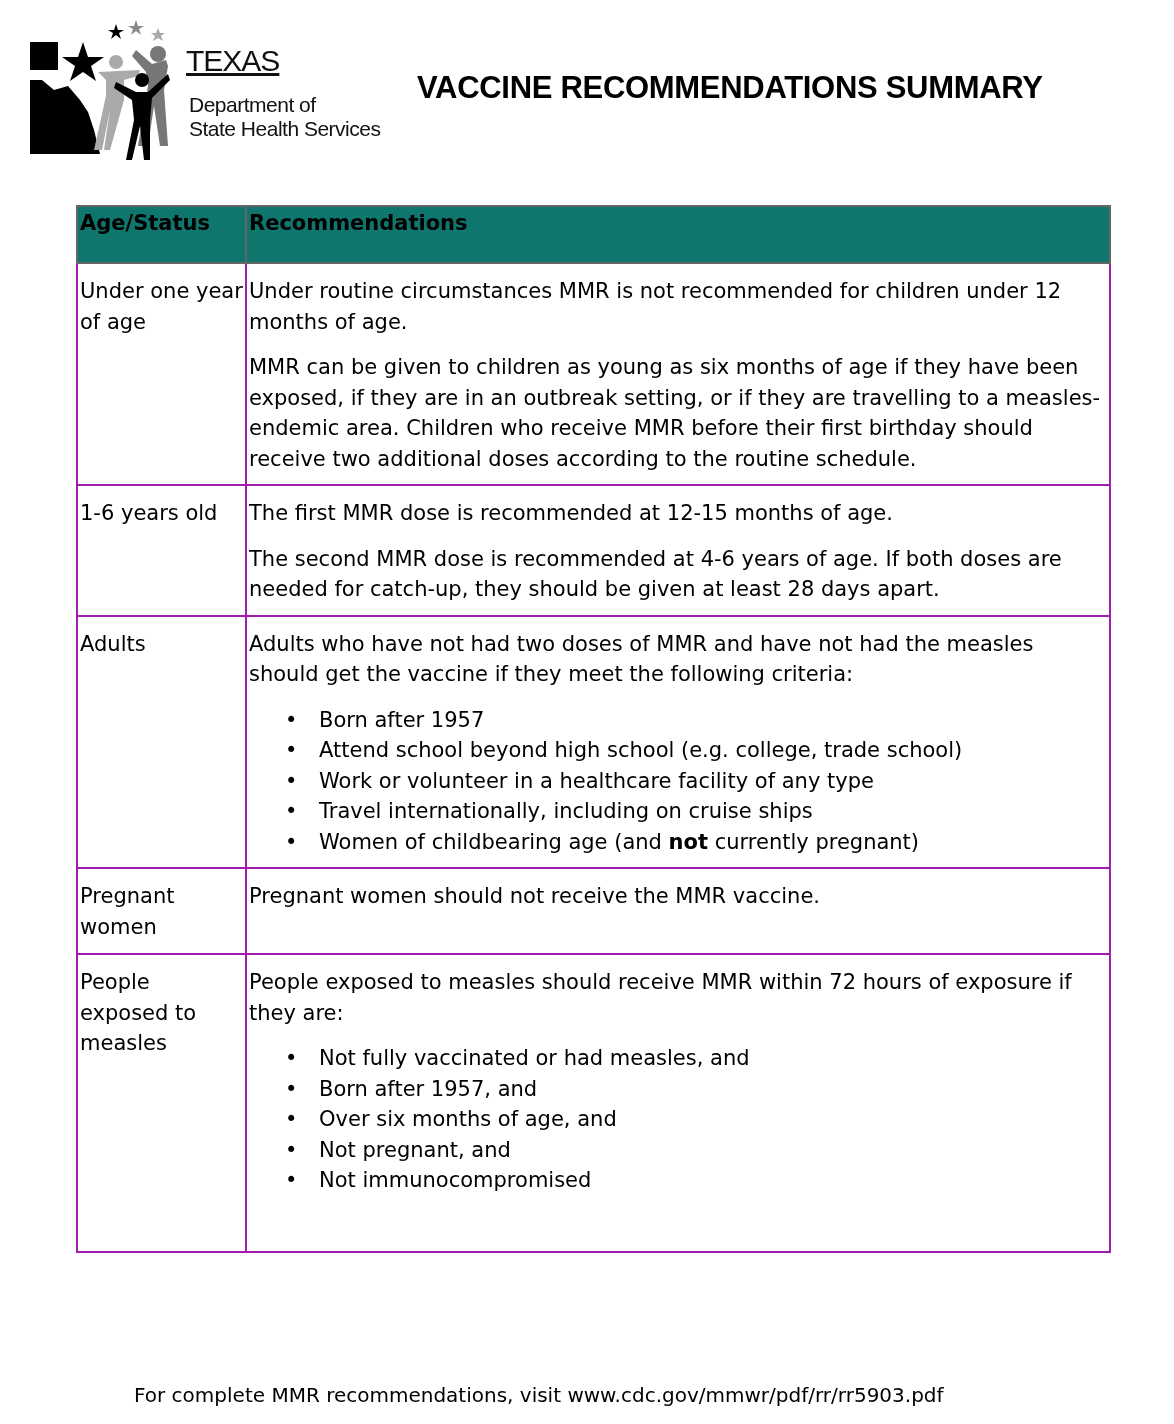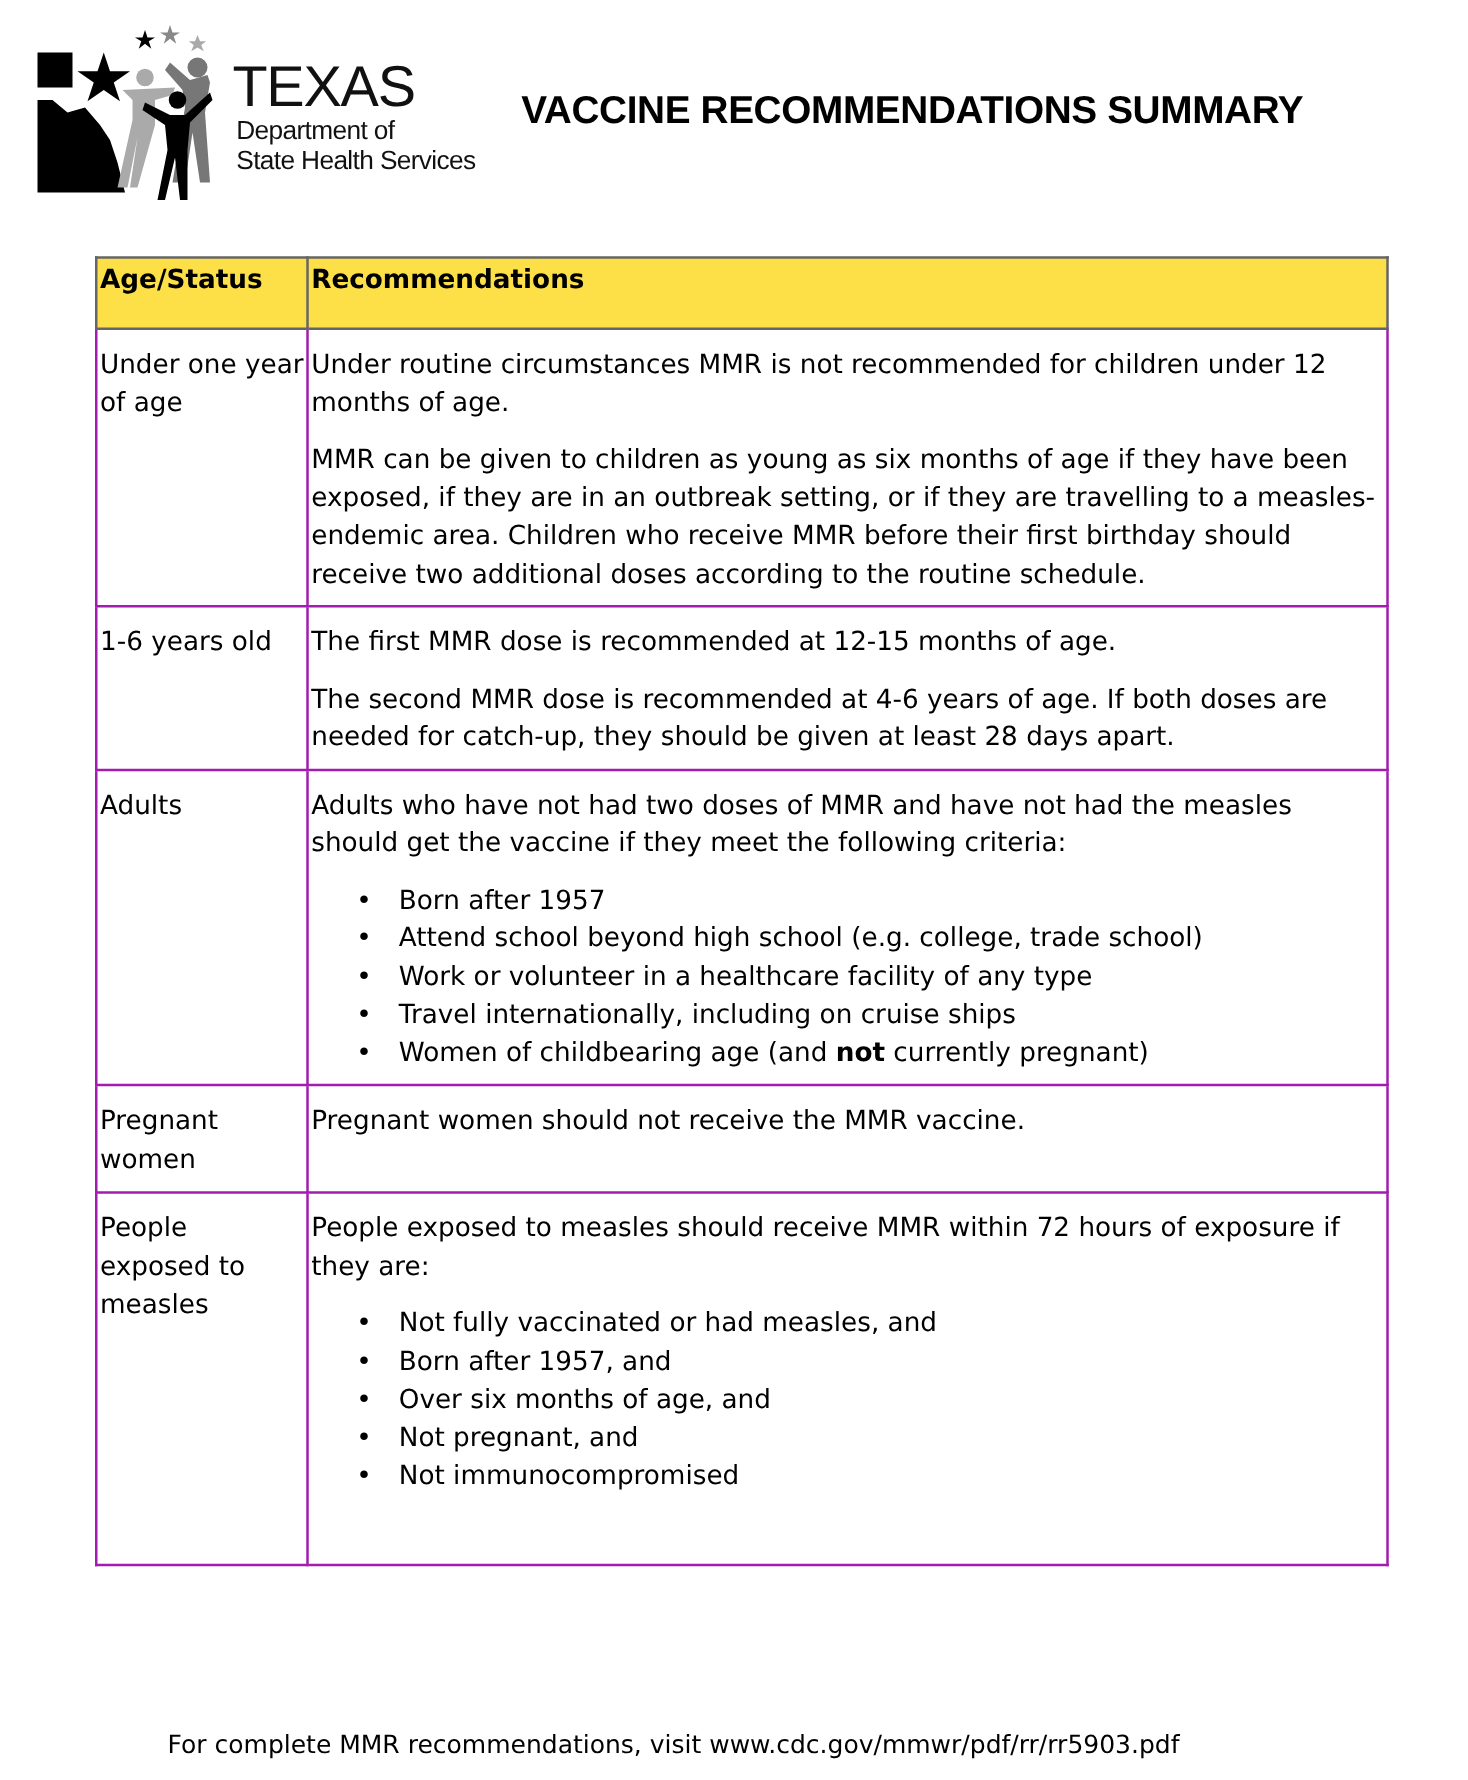--- a/index.html
+++ b/index.html
@@ -1,26 +1,26 @@
 <!DOCTYPE html>
 <html><head>
 <meta charset="utf-8">
 <style>
   html, body { margin: 0; padding: 0; background: #ffffff; }
   body { width: 1174px; height: 1424px; position: relative; overflow: hidden; font-family: "DejaVu Sans", sans-serif; color: #000; }
   .logo { position: absolute; left: 28px; top: 20px; width: 370px; height: 150px; }
   .logo-text { position: absolute; left: 186px; top: 54px; font-family: "Liberation Sans", sans-serif; color: #111; }
-  .logo-texas { position: absolute; left: 0; top: -10px; font-size: 46px; letter-spacing: -1px; line-height: 1; }
+  .logo-texas { position: absolute; left: 0; top: -10px; font-size: 30px; letter-spacing: -1px; line-height: 1; text-decoration: underline; }
   .logo-dept { position: absolute; left: 3px; top: 38px; font-size: 21px; line-height: 1; white-space: nowrap; letter-spacing: -0.5px; }
   .logo-shs { position: absolute; left: 3px; top: 62px; font-size: 21px; line-height: 1; white-space: nowrap; letter-spacing: -0.5px; }
   .title { position: absolute; left: 417px; top: 66px; font-family: "Liberation Sans", sans-serif; font-weight: bold; font-size: 31px; line-height: 43px; letter-spacing: -0.3px; }
   .title div { white-space: nowrap; }
   table.recs { position: absolute; left: 76px; top: 205px; width: 1035px; border-collapse: collapse; font-size: 21px; line-height: 30.5px; }
   table.recs td, table.recs th { border: 2px solid #a21caf; vertical-align: top; padding: 0 2px; text-align: left; }
-  table.recs th { background: #fde047; font-weight: bold; height: 54px; padding-top: 1px; border-color: #666; border-width: 2px; }
+  table.recs th { background: #0f766e; font-weight: bold; height: 54px; padding-top: 1px; border-color: #666; border-width: 2px; }
   table.recs td.age { width: 163px; padding: 12px 2px 10px 2px; }
   table.recs td.rec { padding: 12px 4px 10px 2px; }
   .para { margin: 0 0 15px 0; }
   .para:last-child { margin-bottom: 0; }
   ul.bullets { margin: 15px 0 0 0; padding: 0 0 0 70px; list-style: none; }
   ul.bullets li { position: relative; }
   ul.bullets li::before { content: "•"; position: absolute; left: -34px; }
   .footer { position: absolute; left: 134px; top: 1383px; font-size: 20px; }
   b { font-weight: bold; }
 </style>

